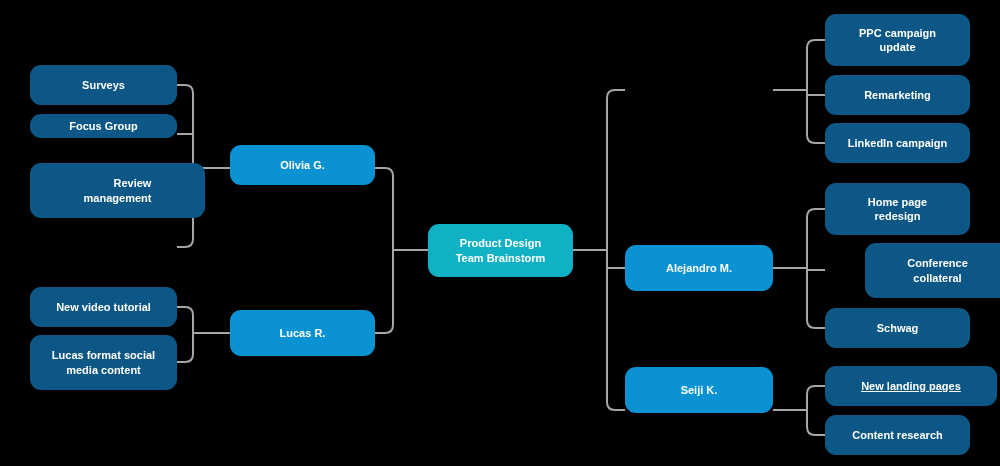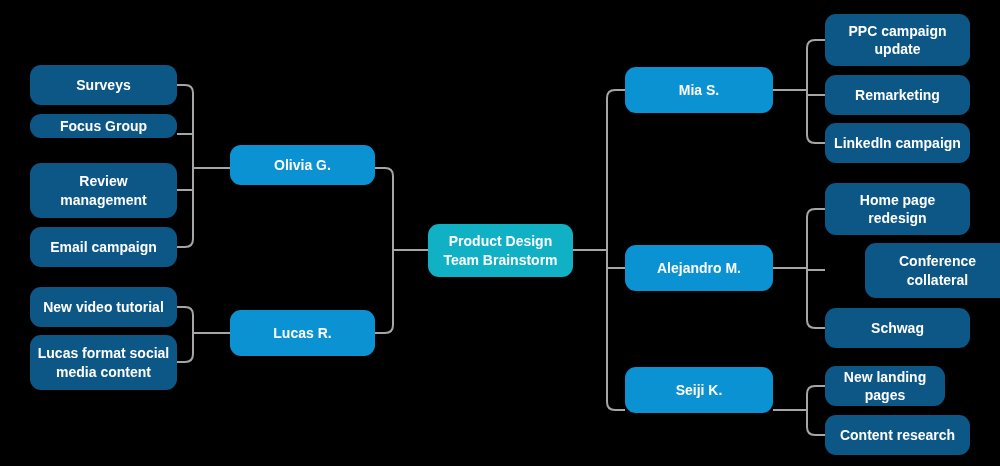--- a/index.html
+++ b/index.html
@@ -7,21 +7,21 @@
     position:relative;width:1000px;height:466px;overflow:hidden;
     background:var(--background,#000);
     font-family:"Liberation Sans",sans-serif;
   }
   #wires{position:absolute;left:0;top:0;width:1000px;height:466px;}
   #wires path{stroke:var(--connector,#a6a6a6);stroke-width:2;fill:none;}
   .node{
     position:absolute;border-radius:11px;
     display:flex;align-items:center;justify-content:center;
     text-align:center;color:var(--node-text,#ffffff);
-    font-weight:bold;font-size:14px;line-height:1.3;
+    font-weight:bold;font-size:11px;line-height:1.3;
     white-space:pre-line;padding:0 6px;box-sizing:border-box;
     cursor:default;
   }
   .topic{background:var(--topic-node,#0d5787);}
   .person{background:var(--person-node,#0a92d2);}
   .center{background:var(--center-node,#10b1c5);}
 </style>
 </head>
 <body>
 
@@ -51,42 +51,40 @@
     <path d="M 773 268 L 807 268"></path>
     <path d="M 825 209 L 815 209 Q 807 209 807 217 L 807 320 Q 807 328 815 328 L 825 328"></path>
     <path d="M 807 270 L 825 270"></path>
 
     <path d="M 773 410 L 807 410"></path>
     <path d="M 825 386 L 815 386 Q 807 386 807 394 L 807 427 Q 807 435 815 435 L 825 435"></path>
   </svg>
 
   <div class="node topic" style="left:30px;top:65px;width:147px;height:40px;">Surveys</div>
   <div class="node topic" style="left:30px;top:114px;width:147px;height:24px;">Focus Group</div>
-  <div class="node topic" style="left:30px;top:163px;width:147px;height:55px;">Review
+  <div class="node topic" style="left:30px;top:163px;width:175px;height:55px;text-align:right;">Review
 management</div>
-  <div class="node topic" style="left:30px;top:227px;width:147px;height:40px;">Email campaign</div>
   <div class="node topic" style="left:30px;top:287px;width:147px;height:40px;">New video tutorial</div>
   <div class="node topic" style="left:30px;top:335px;width:147px;height:55px;">Lucas format social
 media content</div>
 
   <div class="node person" style="left:230px;top:145px;width:145px;height:40px;">Olivia G.</div>
   <div class="node person" style="left:230px;top:310px;width:145px;height:46px;">Lucas R.</div>
 
   <div class="node center" style="left:428px;top:224px;width:145px;height:53px;">Product Design
 Team Brainstorm</div>
 
-  <div class="node person" style="left:625px;top:67px;width:148px;height:46px;">Mia S.</div>
   <div class="node person" style="left:625px;top:245px;width:148px;height:46px;">Alejandro M.</div>
   <div class="node person" style="left:625px;top:367px;width:148px;height:46px;">Seiji K.</div>
 
   <div class="node topic" style="left:825px;top:14px;width:145px;height:52px;">PPC campaign
 update</div>
   <div class="node topic" style="left:825px;top:75px;width:145px;height:40px;">Remarketing</div>
   <div class="node topic" style="left:825px;top:123px;width:145px;height:40px;">LinkedIn campaign</div>
   <div class="node topic" style="left:825px;top:183px;width:145px;height:52px;">Home page
 redesign</div>
   <div class="node topic" style="left:825px;top:243px;width:145px;height:55px;margin-left:40px;">Conference
 collateral</div>
   <div class="node topic" style="left:825px;top:308px;width:145px;height:40px;">Schwag</div>
-  <div class="node topic" style="left:825px;top:366px;width:120px;height:40px;">New landing pages</div>
+  <div class="node topic" style="left:825px;top:366px;width:172px;height:40px;text-decoration:underline;">New landing pages</div>
   <div class="node topic" style="left:825px;top:415px;width:145px;height:40px;">Content research</div>
 
 </div>
 
 </body></html>

